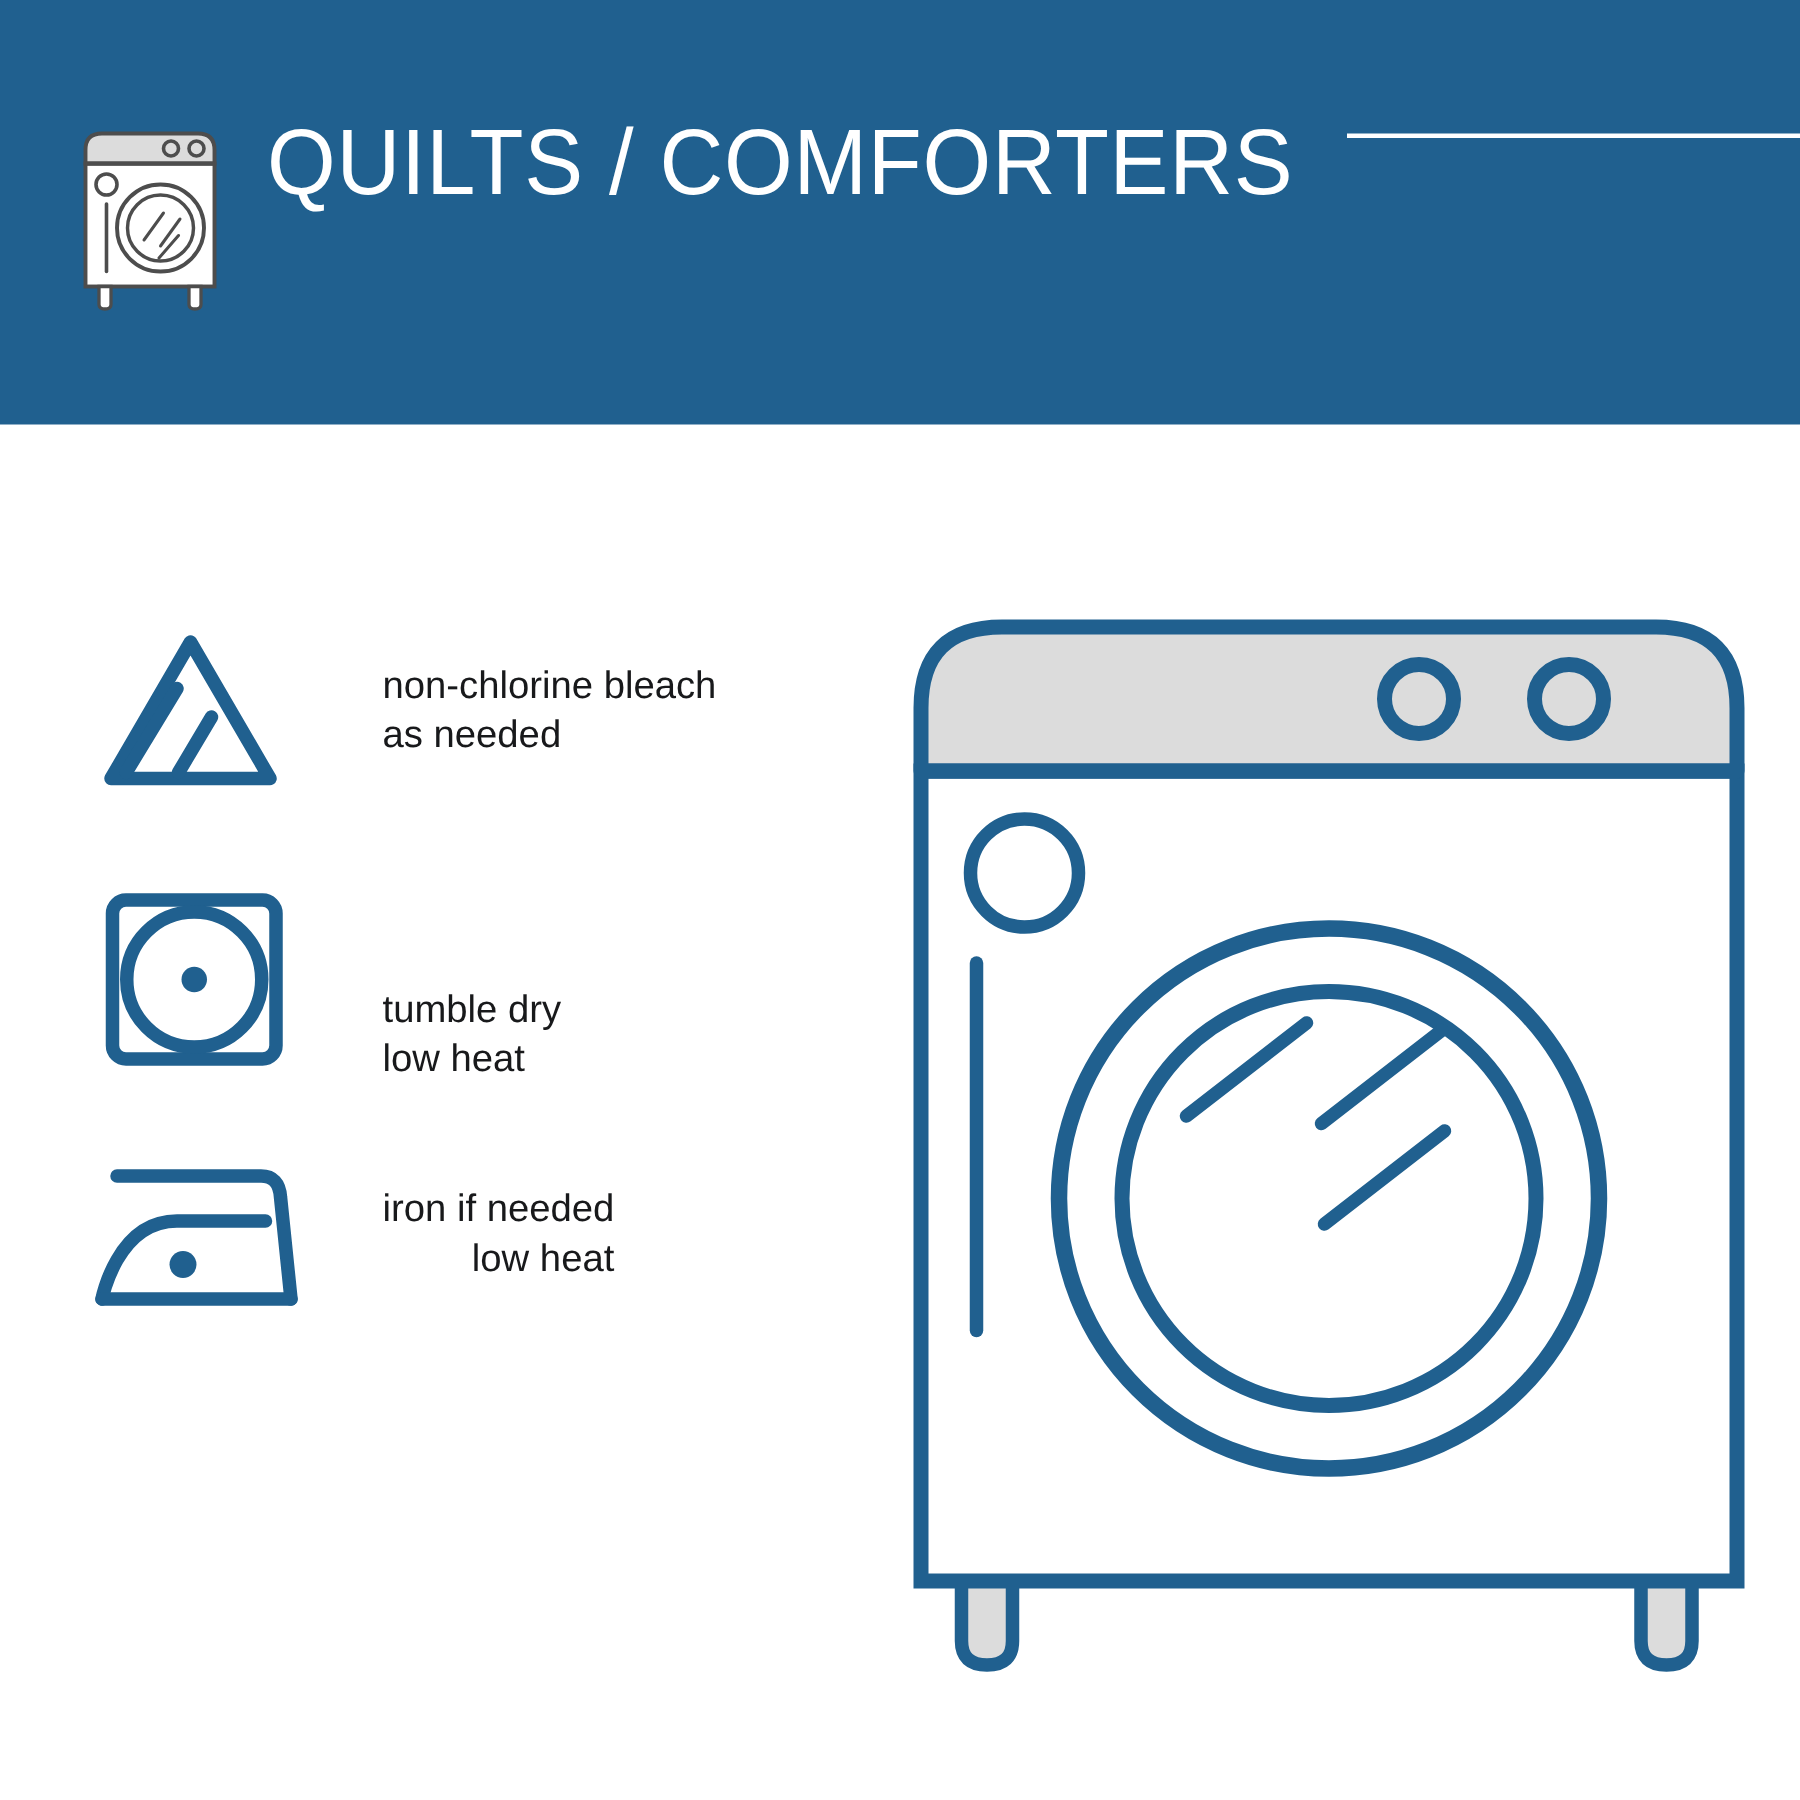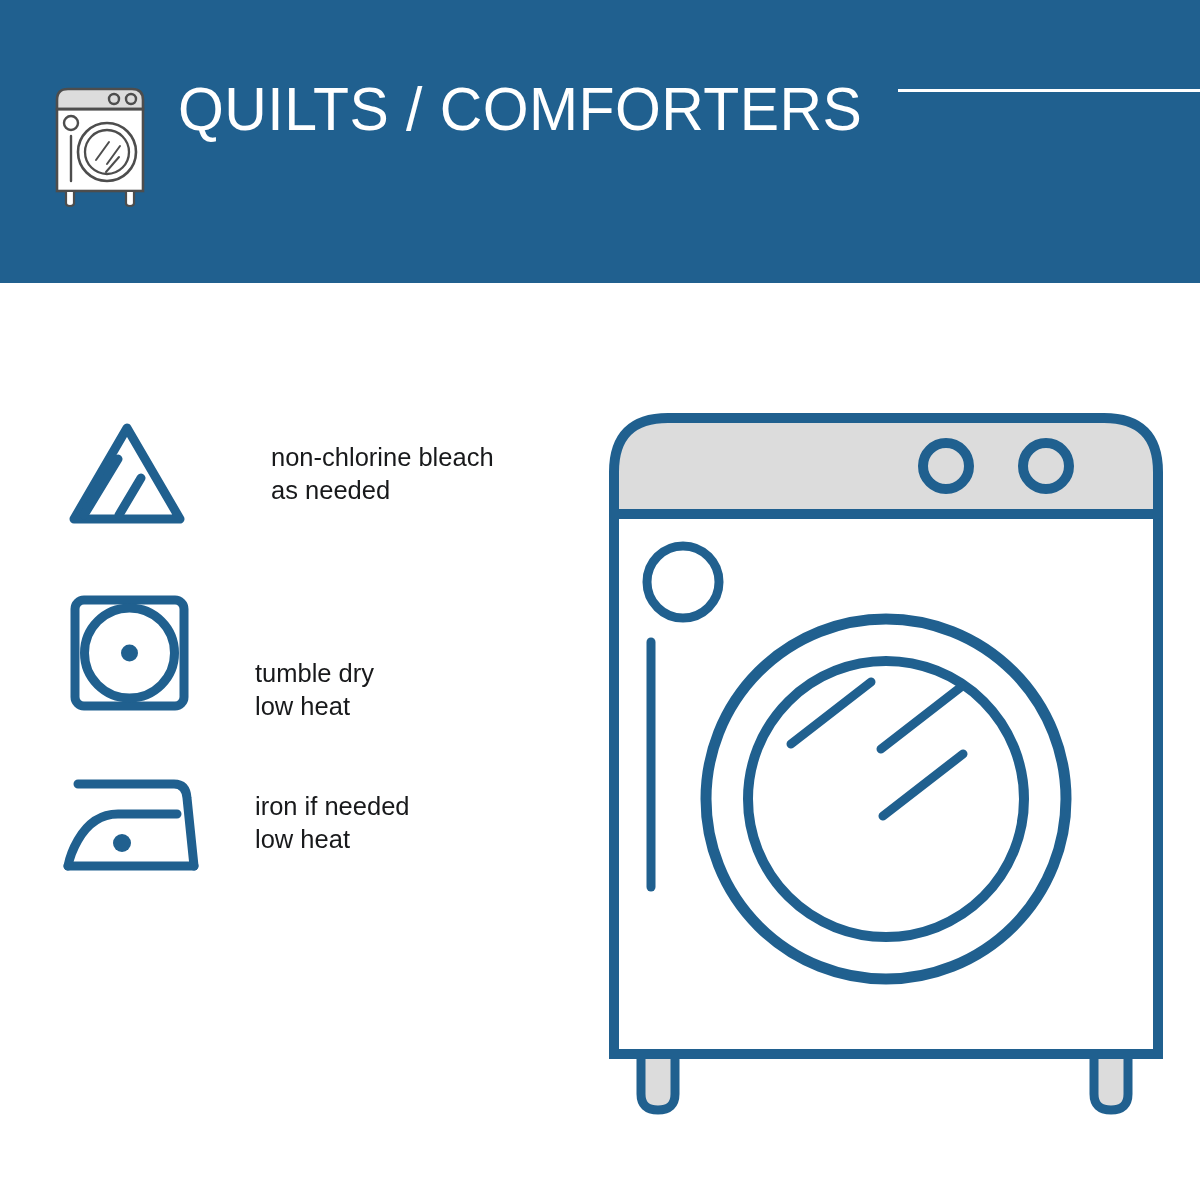--- a/index.html
+++ b/index.html
@@ -92,23 +92,23 @@
   .care-text {
     position: absolute;
     left: 199px;
     color: #18191b;
     font-size: 25.5px;
     line-height: 33px;
     font-family: "Liberation Sans", sans-serif;
     white-space: pre-line;
   }
   .care-item.i0 .care-text { top: 17px; }
-  .care-item.i1 .care-text { top: 33px; margin-left: 16px; }
+  .care-item.i1 .care-text { top: 33px; }
   .care-item.i2 .care-text { top: 32px; margin-top: 42px; }
-  .care-item.i3 .care-text { top: 32px; }
+  .care-item.i3 .care-text { top: 32px; text-align: right; }
 
   .care-item.i1 .care-icon { left: 6px; top: 8px; }
   .care-item.i2 .care-icon { left: 8px; top: 9px; }
   .care-item.i3 .care-icon { left: 0px; top: 14px; }
 
   
   .machine {
     position: absolute;
     left: 596px;
     top: 404px;

